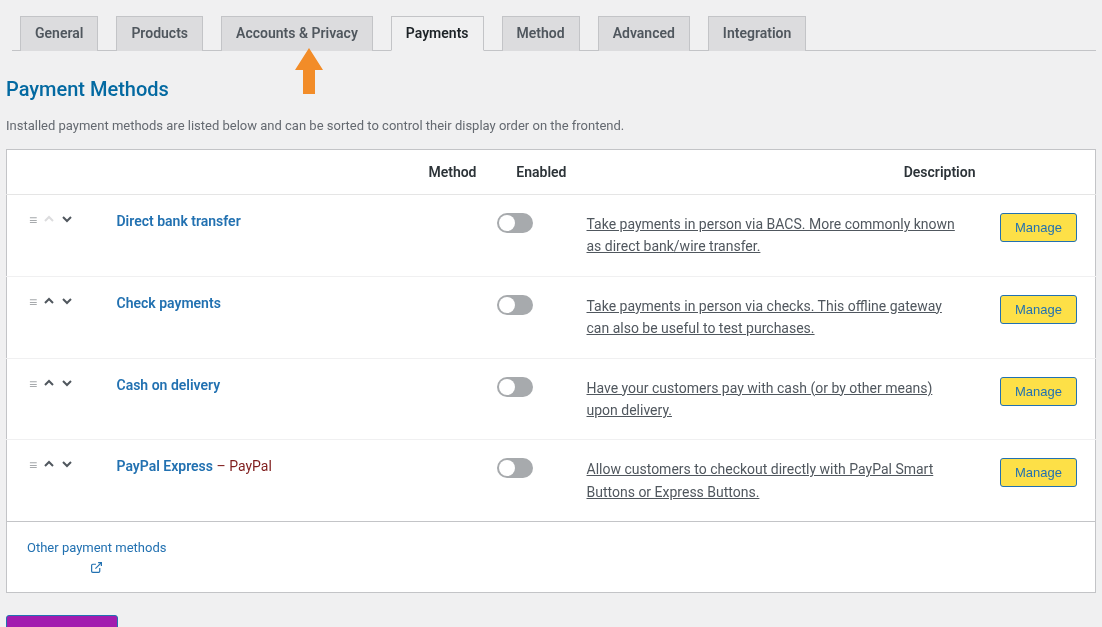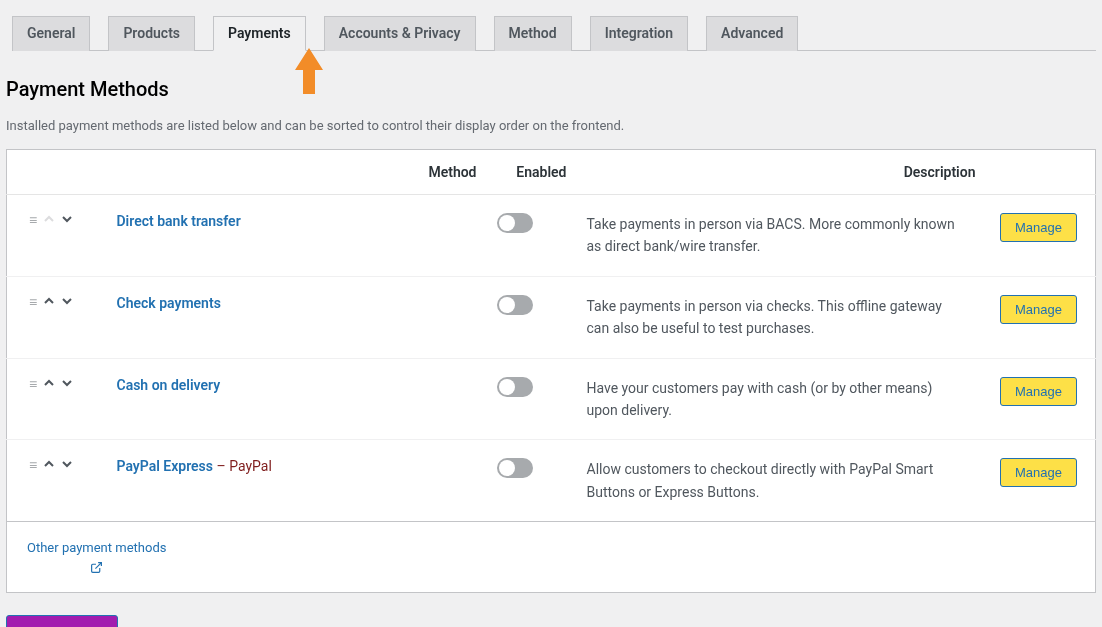--- a/index.html
+++ b/index.html
@@ -26,37 +26,37 @@
     border: 1px solid #c3c4c7;
     border-bottom: none;
     padding: 8px 14px 9px;
     margin-left: 18px;
     font-size: 14px;
     font-weight: 600;
     cursor: pointer;
     position: relative;
     top: 1px;
   }
-  .nav-tab:first-child { margin-left: 0; }
+  .nav-tab:first-child { margin-left: 8px; }
   .nav-tab.active {
     background: #f0f0f1;
     color: #1d2327;
     border-bottom: 1px solid #f0f0f1;
   }
   .arrow-up {
     position: absolute;
     left: 295px; top: 48px;
     width: 0; height: 0;
   }
   .arrow-up svg { display: block; }
 
   h2.section-title {
     font-size: 20px;
     font-weight: 500;
-    color: #000000;
+    color: #0369a1;
     margin: 26px 0 10px 0;
   }
   p.subtext {
     font-size: 13px;
     color: #646970;
     margin: 17px 0 16px 0;
   }
 
   
   table.methods {
@@ -118,21 +118,21 @@
     display: inline-block;
   }
   .toggle .knob {
     position: absolute;
     left: 2px; top: 2px;
     width: 16px; height: 16px;
     background: #fff;
     border-radius: 50%;
   }
 
-  .desc-text { line-height: 1.6; max-width: 380px; }
+  .desc-text { line-height: 1.6; max-width: 380px; text-decoration: underline; }
 
   .manage-btn {
     border: 1px solid #2271b1;
     color: #2271b1;
     background: #fde047;
     padding: 6px 14px;
     border-radius: 3px;
     font-size: 13px;
     cursor: pointer;
   }
@@ -166,25 +166,25 @@
   }
 </style>
 </head>
 <body>
 
 <div class="wrap">
 
   <div class="nav-tabs" id="tabs-container">
       <div class="nav-tab">General</div>
       <div class="nav-tab">Products</div>
+      <div class="nav-tab">Accounts &amp; Privacy</div>
       <div class="nav-tab active">Payments</div>
-      <div class="nav-tab">Accounts &amp; Privacy</div>
       <div class="nav-tab">Method</div>
+      <div class="nav-tab">Advanced</div>
       <div class="nav-tab">Integration</div>
-      <div class="nav-tab">Advanced</div>
     </div>
 
   <div class="arrow-up">
     <svg width="28" height="46" viewBox="0 0 28 46">
       <path d="M14 0 L28 22 L20 22 L20 46 L8 46 L8 22 L0 22 Z" fill="#f28c28"></path>
     </svg>
   </div>
 
   <h2 class="section-title">Payment Methods</h2>
   <p class="subtext">Installed payment methods are listed below and can be sorted to control their display order on the frontend.</p>

